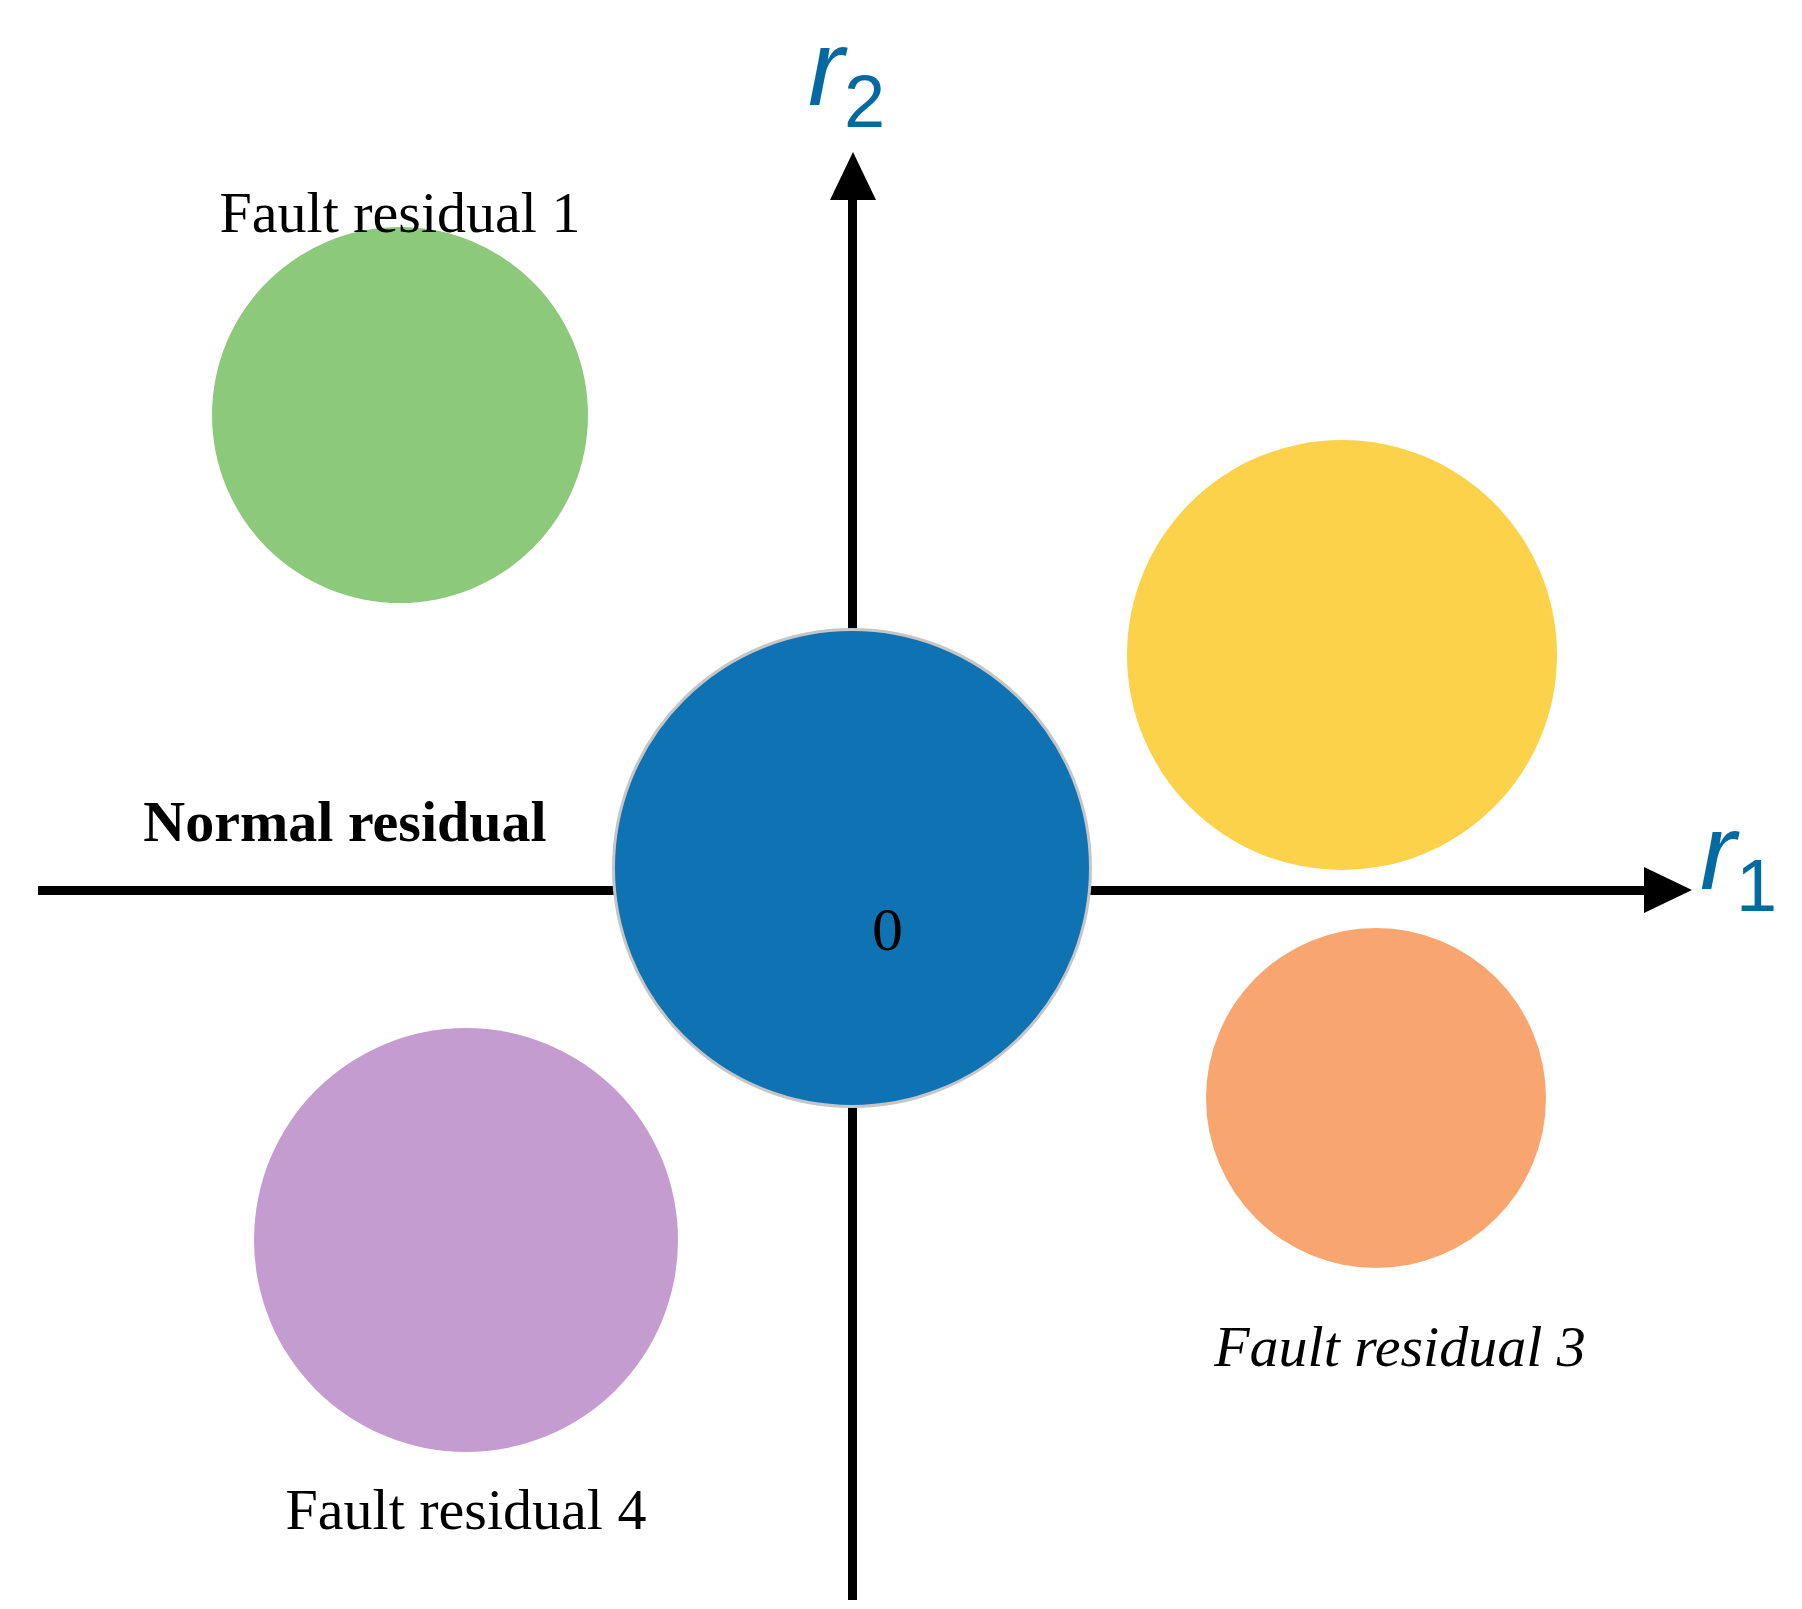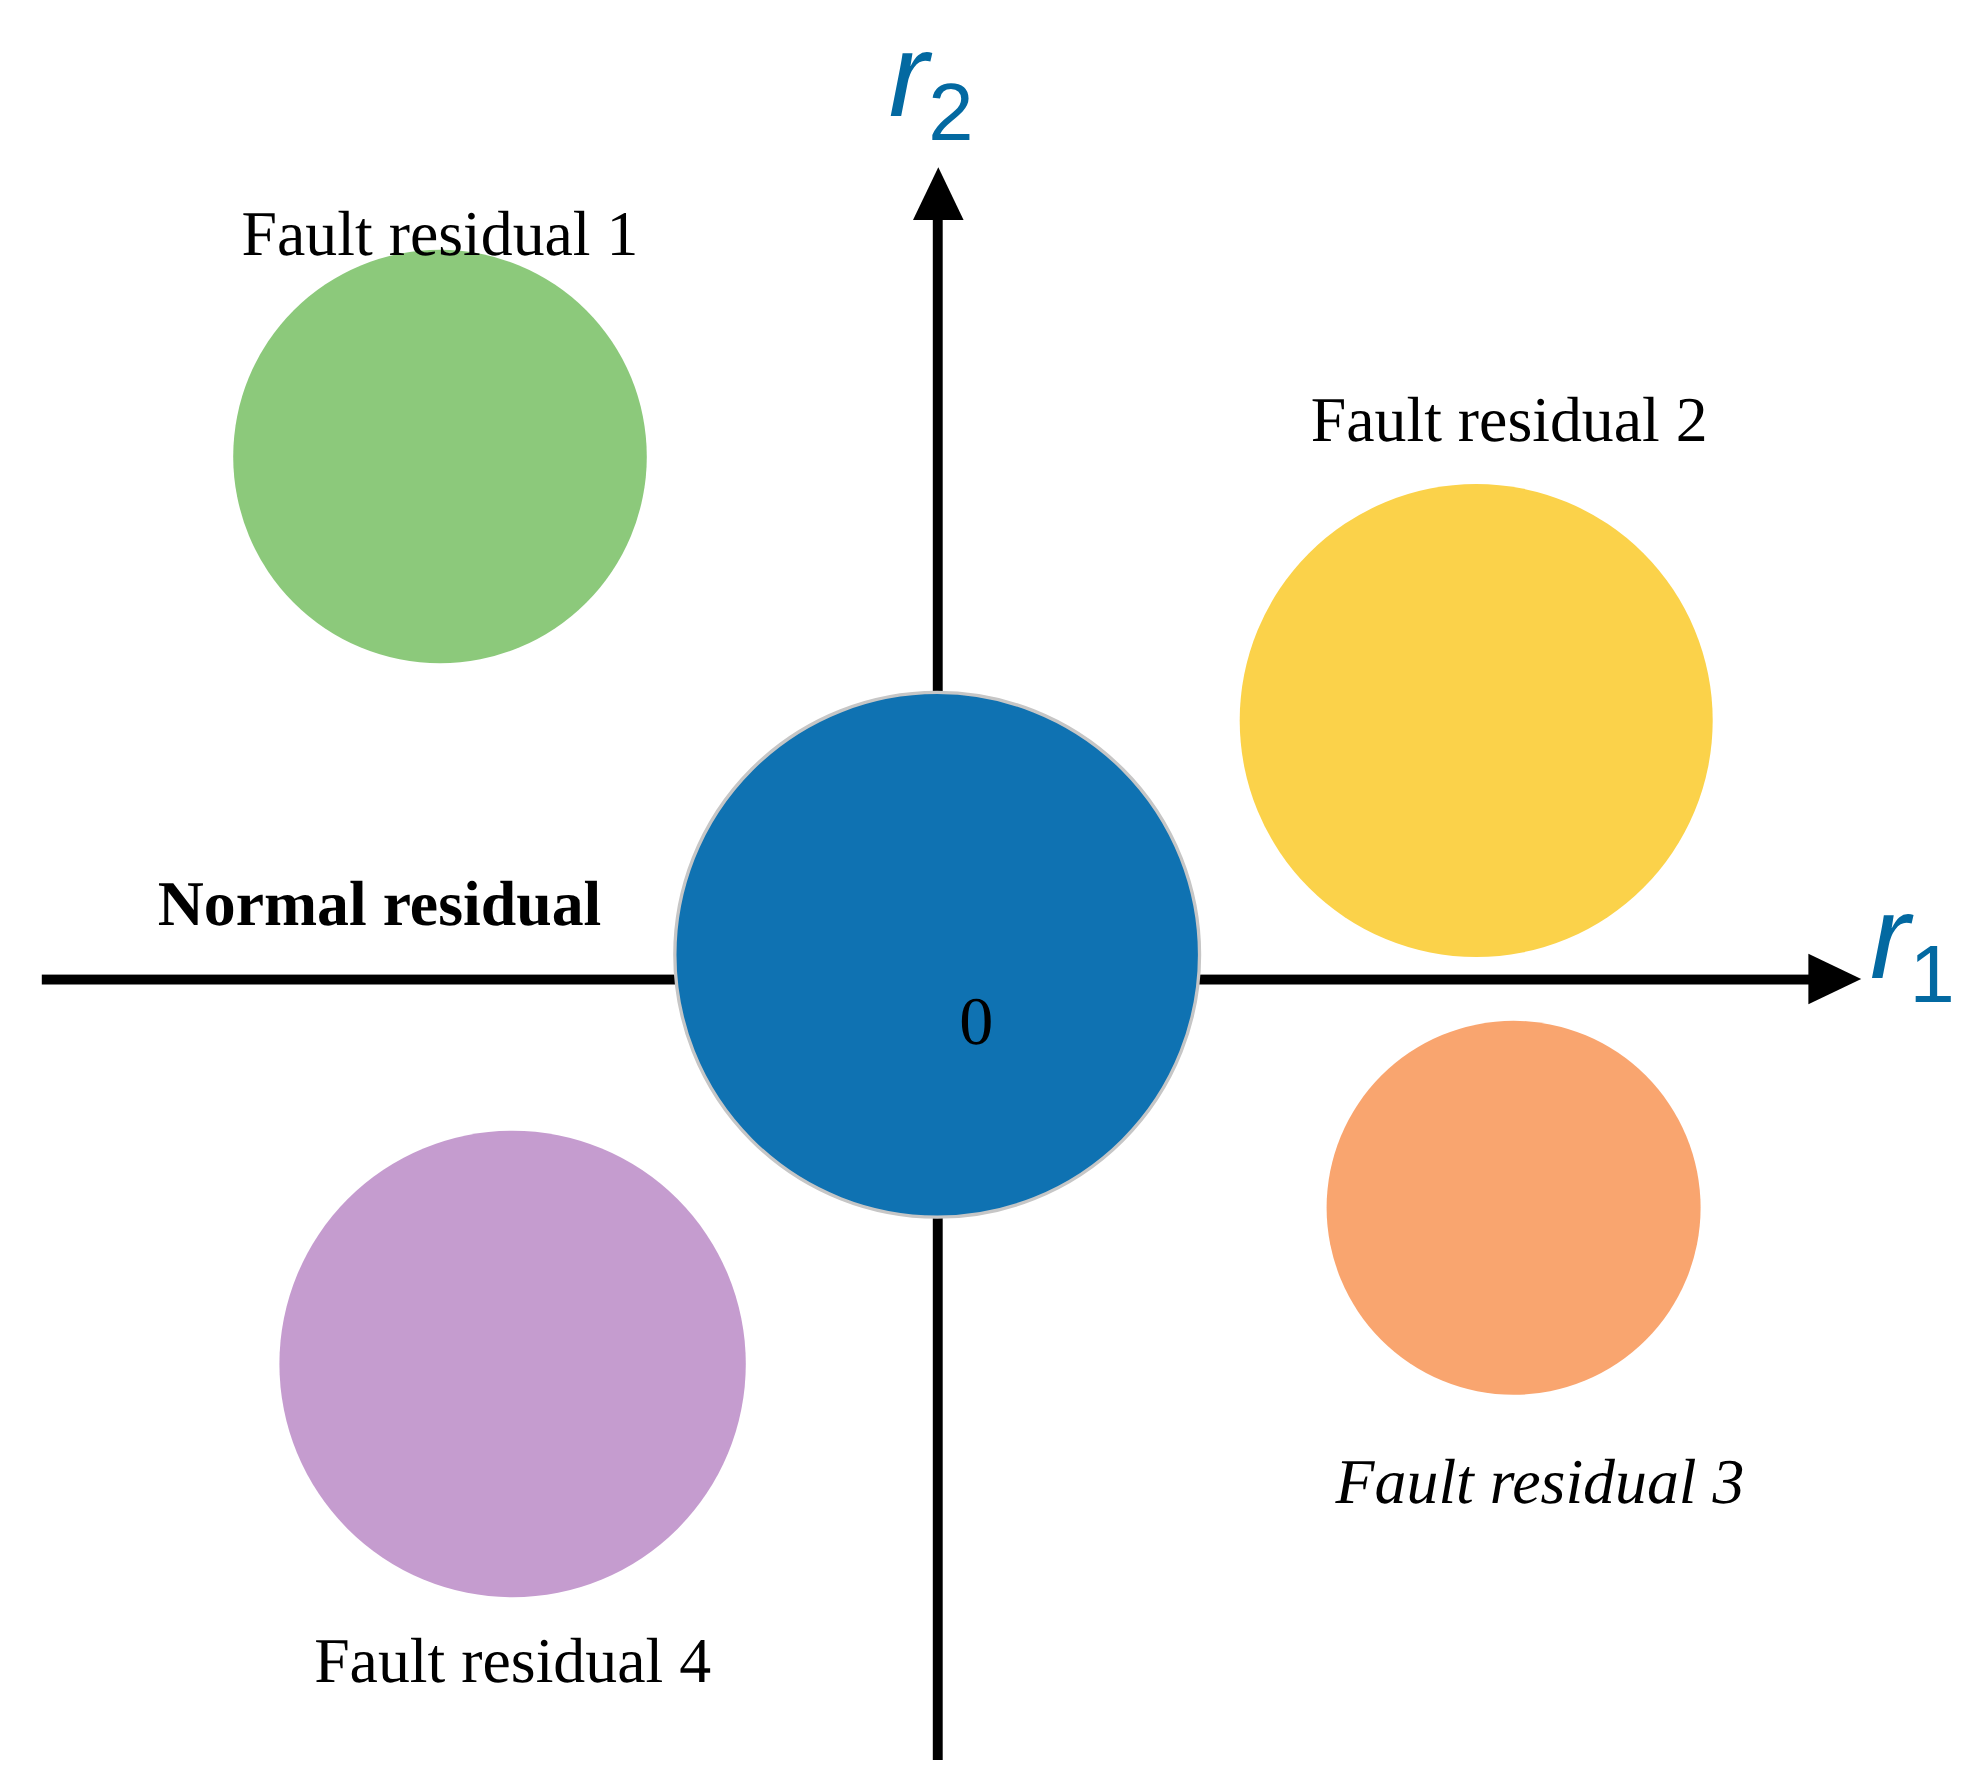--- a/index.html
+++ b/index.html
@@ -116,21 +116,20 @@
   <div class="arrow arrow-up"></div>
   <div class="arrow arrow-right"></div>
 
   <div class="cluster-circle circle-fault1" style="background: rgb(140, 201, 123);"></div>
   <div class="cluster-circle circle-fault2" style="background: rgb(251, 210, 74);"></div>
   <div class="cluster-circle circle-normal" style="background: rgb(15, 114, 178);"></div>
   <div class="cluster-circle circle-fault3" style="background: rgb(249, 165, 111);"></div>
   <div class="cluster-circle circle-fault4" style="background: rgb(197, 156, 207);"></div>
 
   <div class="cluster-label label-fault1">Fault residual 1</div>
-  <div class="cluster-label label-fault2">Fault residual 2</div>
   <div class="cluster-label label-normal">Normal residual</div>
   <div class="cluster-label label-fault3">Fault residual 3</div>
   <div class="cluster-label label-fault4">Fault residual 4</div>
 
   <div class="origin-label">0</div>
 
   <div class="axis-label axis-label-y">
     <span>r</span><sub>2</sub>
   </div>
 

